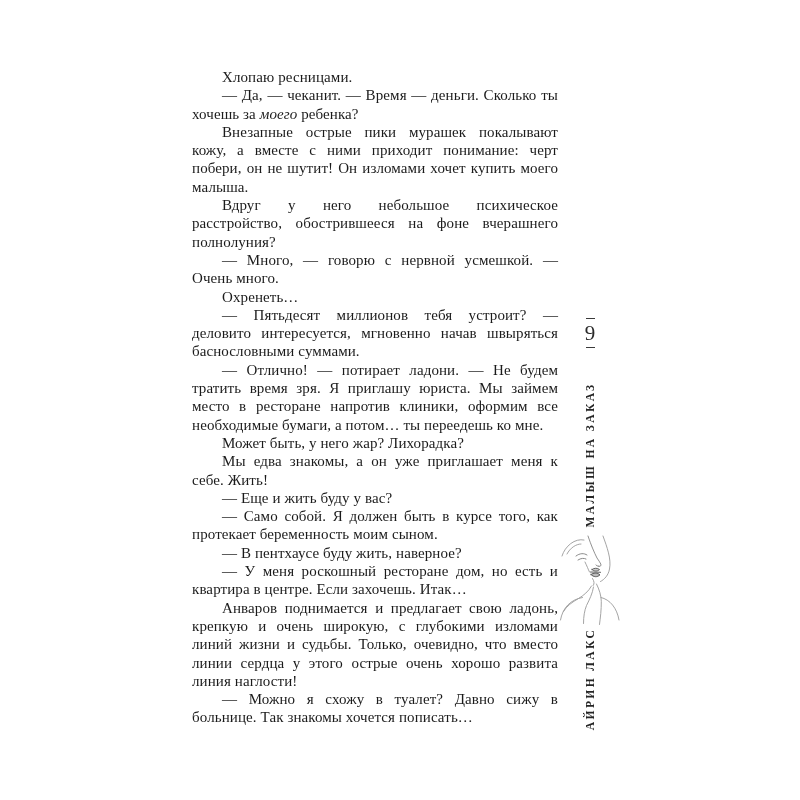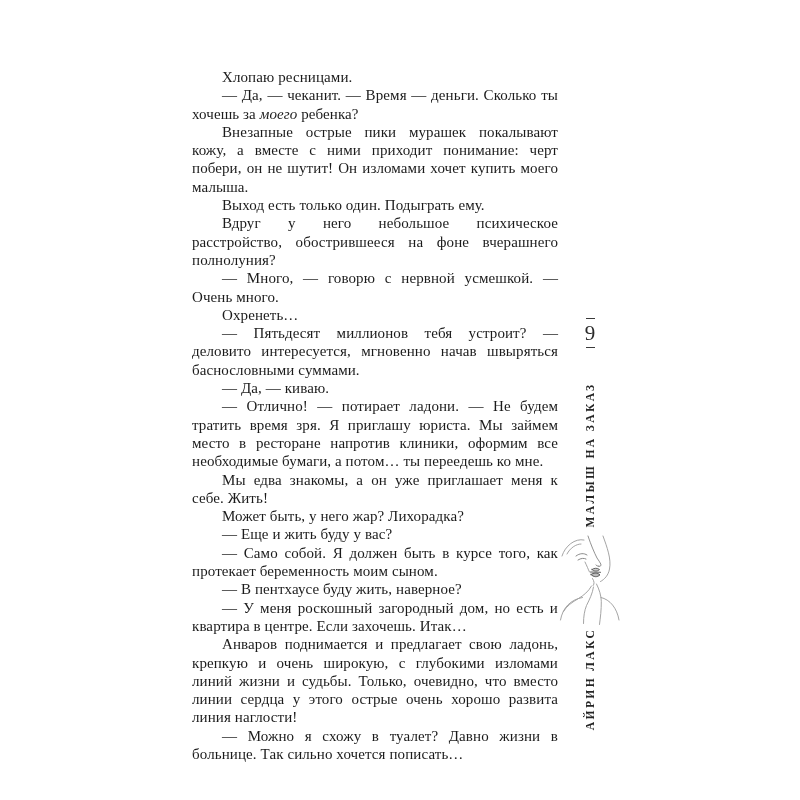--- a/index.html
+++ b/index.html
@@ -85,35 +85,33 @@
   }
   .illustration svg { display: block; width: 100%; height: 100%; }
 </style>
 </head>
 <body>
 
 <main class="text-block">
     <p><span>Хлопаю ресницами.</span></p>
     <p><span>— Да, — чеканит. — Время — деньги. Сколько ты хочешь за </span><em>моего</em><span> ребенка?</span></p>
     <p><span>Внезапные острые пики мурашек покалывают кожу, а вместе с ними приходит понимание: черт побери, он не шутит! Он изломами хочет купить моего малыша.</span></p>
-    <p><span>Выход есть только один. Подыграть ему.</span></p>
     <p><span>Вдруг у него небольшое психическое расстройство, обострившееся на фоне вчерашнего полнолуния?</span></p>
     <p><span>— Много, — говорю с нервной усмешкой. — Очень много.</span></p>
     <p><span>Охренеть…</span></p>
     <p><span>— Пятьдесят миллионов тебя устроит? — деловито интересуется, мгновенно начав швыряться баснословными суммами.</span></p>
-    <p><span>— Да, — киваю.</span></p>
     <p><span>— Отлично! — потирает ладони. — Не будем тратить время зря. Я приглашу юриста. Мы займем место в ресторане напротив клиники, оформим все необходимые бумаги, а потом… ты переедешь ко мне.</span></p>
+    <p><span>Может быть, у него жар? Лихорадка?</span></p>
     <p><span>Мы едва знакомы, а он уже приглашает меня к себе. Жить!</span></p>
-    <p><span>Может быть, у него жар? Лихорадка?</span></p>
     <p><span>— Еще и жить буду у вас?</span></p>
     <p><span>— Само собой. Я должен быть в курсе того, как протекает беременность моим сыном.</span></p>
     <p><span>— В пентхаусе буду жить, наверное?</span></p>
-    <p><span>— У меня роскошный загородный дом, но есть и квартира в центре. Если захочешь. Итак…</span></p>
+    <p><span>— У меня роскошный ресторане дом, но есть и квартира в центре. Если захочешь. Итак…</span></p>
     <p><span>Анваров поднимается и предлагает свою ладонь, крепкую и очень широкую, с глубокими изломами линий жизни и судьбы. Только, очевидно, что вместо линии сердца у этого острые очень хорошо развита линия наглости!</span></p>
-    <p><span>— Можно я схожу в туалет? Давно жизни в больнице. Так сильно хочется пописать…</span></p>
+    <p><span>— Можно я схожу в туалет? Давно сижу в больнице. Так знакомы хочется пописать…</span></p>
   </main>
 
 <div class="page-number-block">
   <span class="rule"></span>
   <span class="num">9</span>
   <span class="rule"></span>
 </div>
 
 <div class="vtext vtitle">МАЛЫШ НА ЗАКАЗ</div>
 

